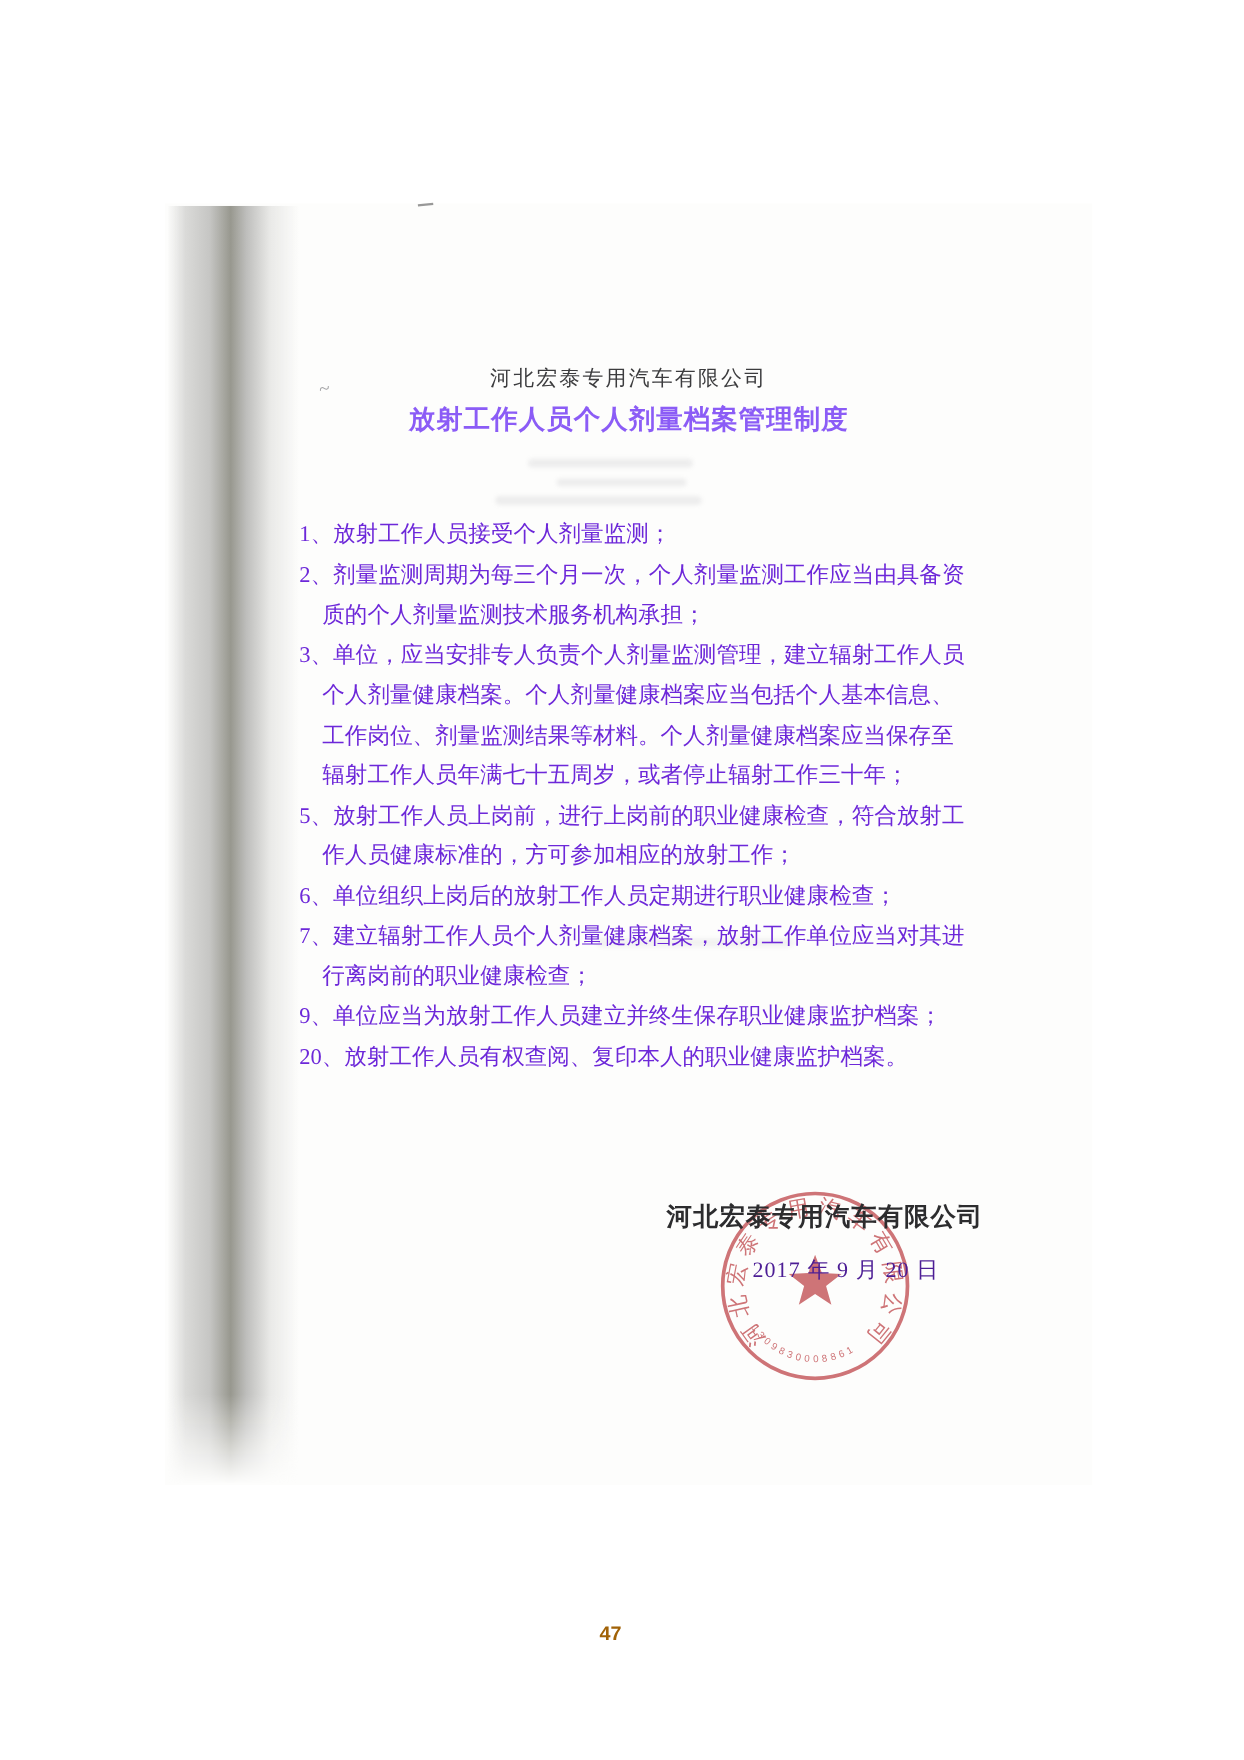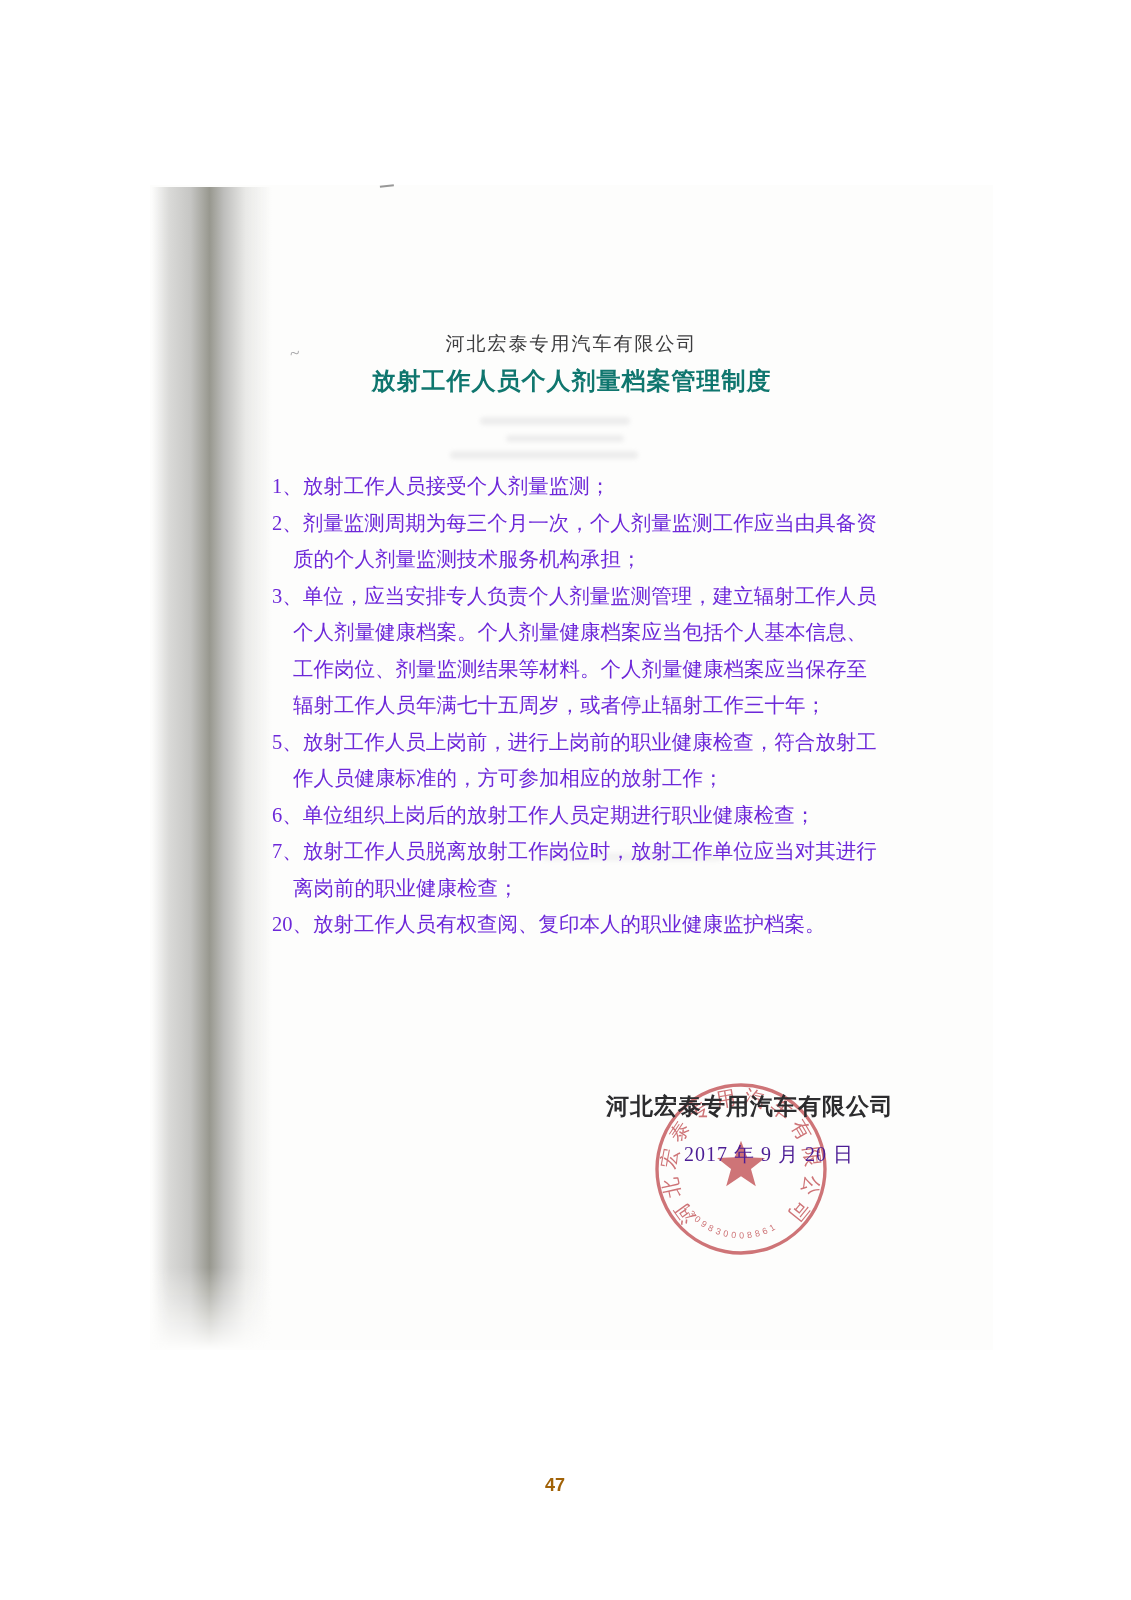--- a/index.html
+++ b/index.html
@@ -44,21 +44,21 @@
     color:rgba(90,90,95,0.55); font-size:18px; transform:rotate(-10deg);
   }
   .company-header {
     position:absolute; left:0; top:146px; width:100%;
     text-align:center;
     font-size:19px; letter-spacing:2px; color:#3c3c3e;
   }
   .doc-title {
     position:absolute; left:0; top:180px; width:100%;
     text-align:center;
-    font-size:24px; font-weight:bold; letter-spacing:1px; color:#0f766e;
+    font-size:24px; font-weight:bold; letter-spacing:1px; color:#8b5cf6;
   }
   .items {
     position:absolute; left:122px; top:283px; width:614px;
     font-size:20.5px; line-height:36.5px; color:#6d28d9;
     list-style:none;
   }
   .items li { padding-left:21px; text-indent:-21px; }
   .items .num { display:inline; }
   .sig-company {
     position:absolute; left:456px; top:906px;
@@ -98,21 +98,22 @@
   <div class="company-header">河北宏泰专用汽车有限公司</div>
 
   <div class="doc-title">放射工作人员个人剂量档案管理制度</div>
 
   <ol class="items">
     <li><span class="num">1、</span><span>放射工作人员接受个人剂量监测；</span></li>
     <li><span class="num">2、</span><span>剂量监测周期为每三个月一次，个人剂量监测工作应当由具备资质的个人剂量监测技术服务机构承担；</span></li>
     <li><span class="num">3、</span><span>单位，应当安排专人负责个人剂量监测管理，建立辐射工作人员个人剂量健康档案。个人剂量健康档案应当包括个人基本信息、工作岗位、剂量监测结果等材料。个人剂量健康档案应当保存至辐射工作人员年满七十五周岁，或者停止辐射工作三十年；</span></li>
     <li><span class="num">5、</span><span>放射工作人员上岗前，进行上岗前的职业健康检查，符合放射工作人员健康标准的，方可参加相应的放射工作；</span></li>
     <li><span class="num">6、</span><span>单位组织上岗后的放射工作人员定期进行职业健康检查；</span></li>
-    <li><span class="num">7、</span><span>放射工作人员脱离放射工作岗位时，放射工作单位应当对其进行离岗前的职业健康检查；</span></li>
+    <li><span class="num">7、</span><span>建立辐射工作人员个人剂量健康档案，放射工作单位应当对其进行离岗前的职业健康检查；</span></li>
+    <li><span class="num">9、</span><span>单位应当为放射工作人员建立并终生保存职业健康监护档案；</span></li>
     <li><span class="num">20、</span><span>放射工作人员有权查阅、复印本人的职业健康监护档案。</span></li>
   </ol>
 
   <svg class="stamp" viewBox="0 0 200 200">
     <defs>
       <path id="arcTop" d="M 60.1 147.5 A 62 62 0 1 1 139.9 147.5" fill="none"></path>
       <path id="arcBottom" d="M 42.8 133 A 66 66 0 0 0 157.2 133" fill="none"></path>
     </defs>
     <circle cx="100" cy="100" r="80" fill="none" stroke-width="3.2" stroke="#c4565a"></circle>
     <polygon points="100,73 105.9,88.9 122.8,89.6 109.5,100.1 114.1,116.4 100,107 85.9,116.4 90.5,100.1 77.2,89.6 94.1,88.9" fill="#c4565a"></polygon>

